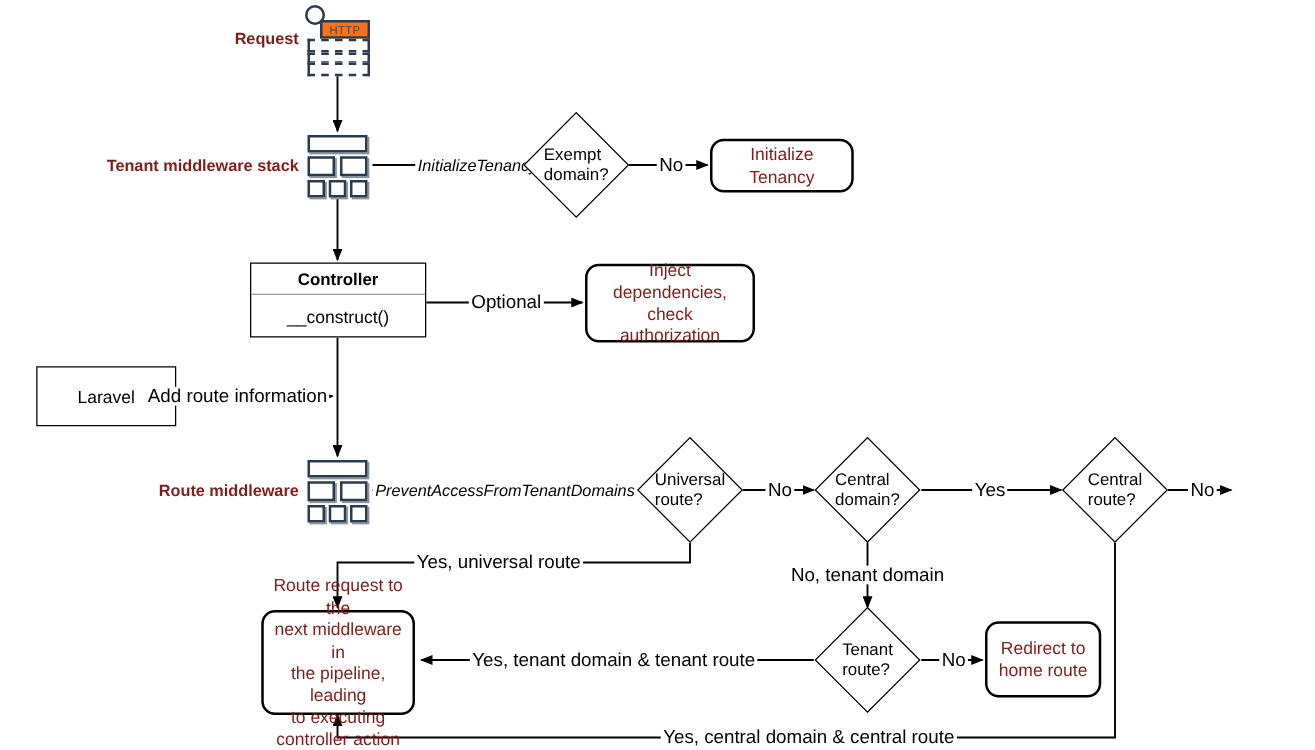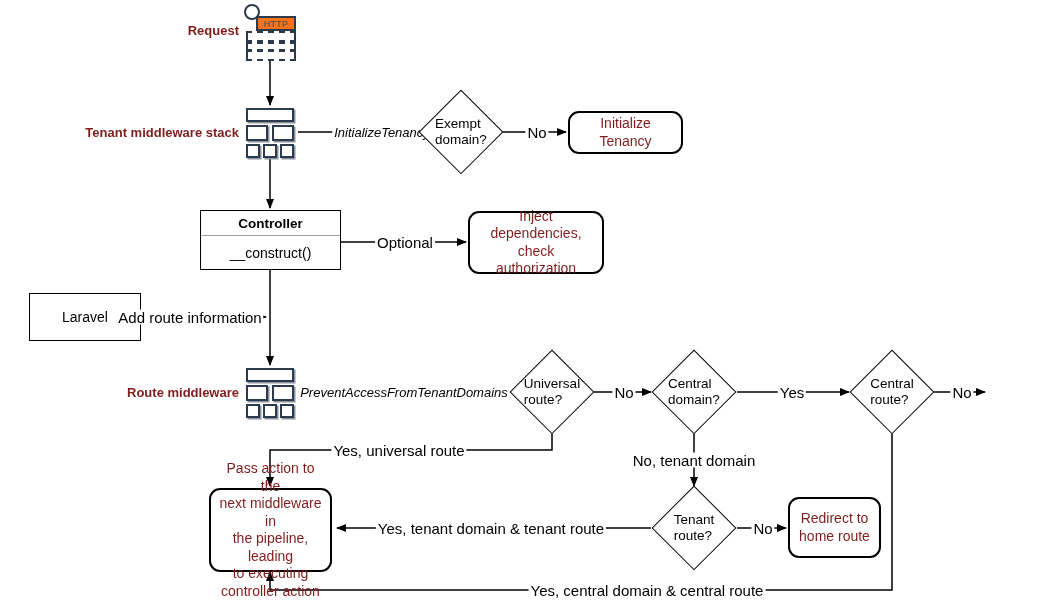--- a/index.html
+++ b/index.html
@@ -316,21 +316,21 @@
 
   <div class="node rounded-box" style="left:788px; top:497px; width:93px; height:61px;">
     <span class="inner">
       <span>Redirect to</span><br>
       <span>home route</span>
     </span>
   </div>
 
   <div class="node rounded-box" style="left:209px; top:488px; width:123px; height:84px;">
     <span class="inner">
-      <span>Pass action to the</span><br>
+      <span>Route request to the</span><br>
       <span>next middleware in</span><br>
       <span>the pipeline, leading</span><br>
       <span>to </span><b>executing</b><br>
       <b>controller action</b>
     </span>
   </div>
 
   <div class="edge-label italic" style="left:382px; top:132px;">InitializeTenancy</div>
   <div class="edge-label" style="left:537px; top:132px;">No</div>
   <div class="edge-label" style="left:405px; top:242px;">Optional</div>

